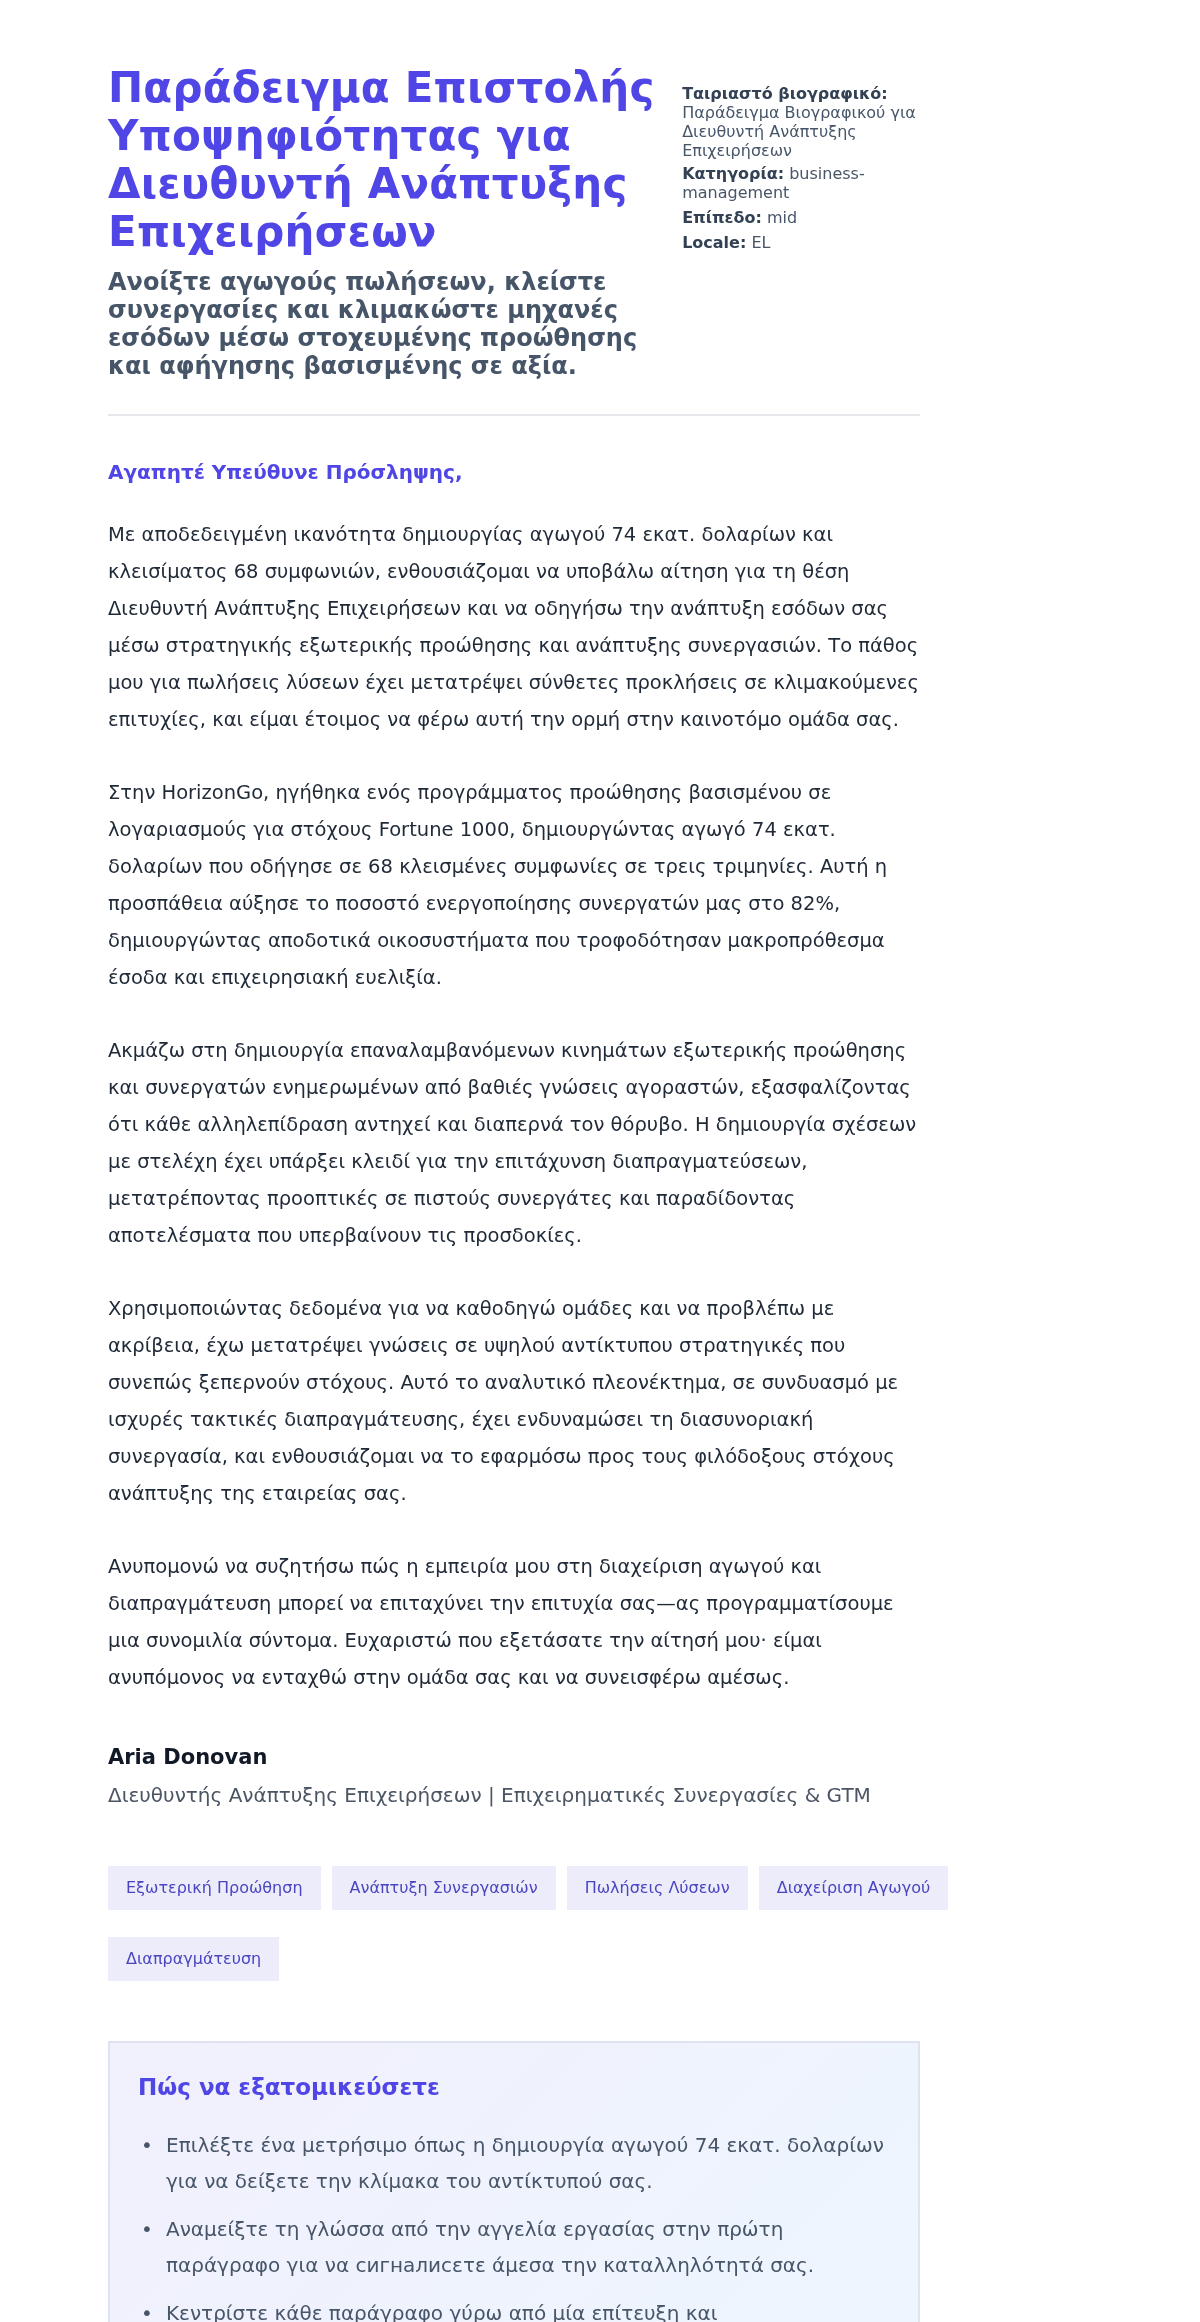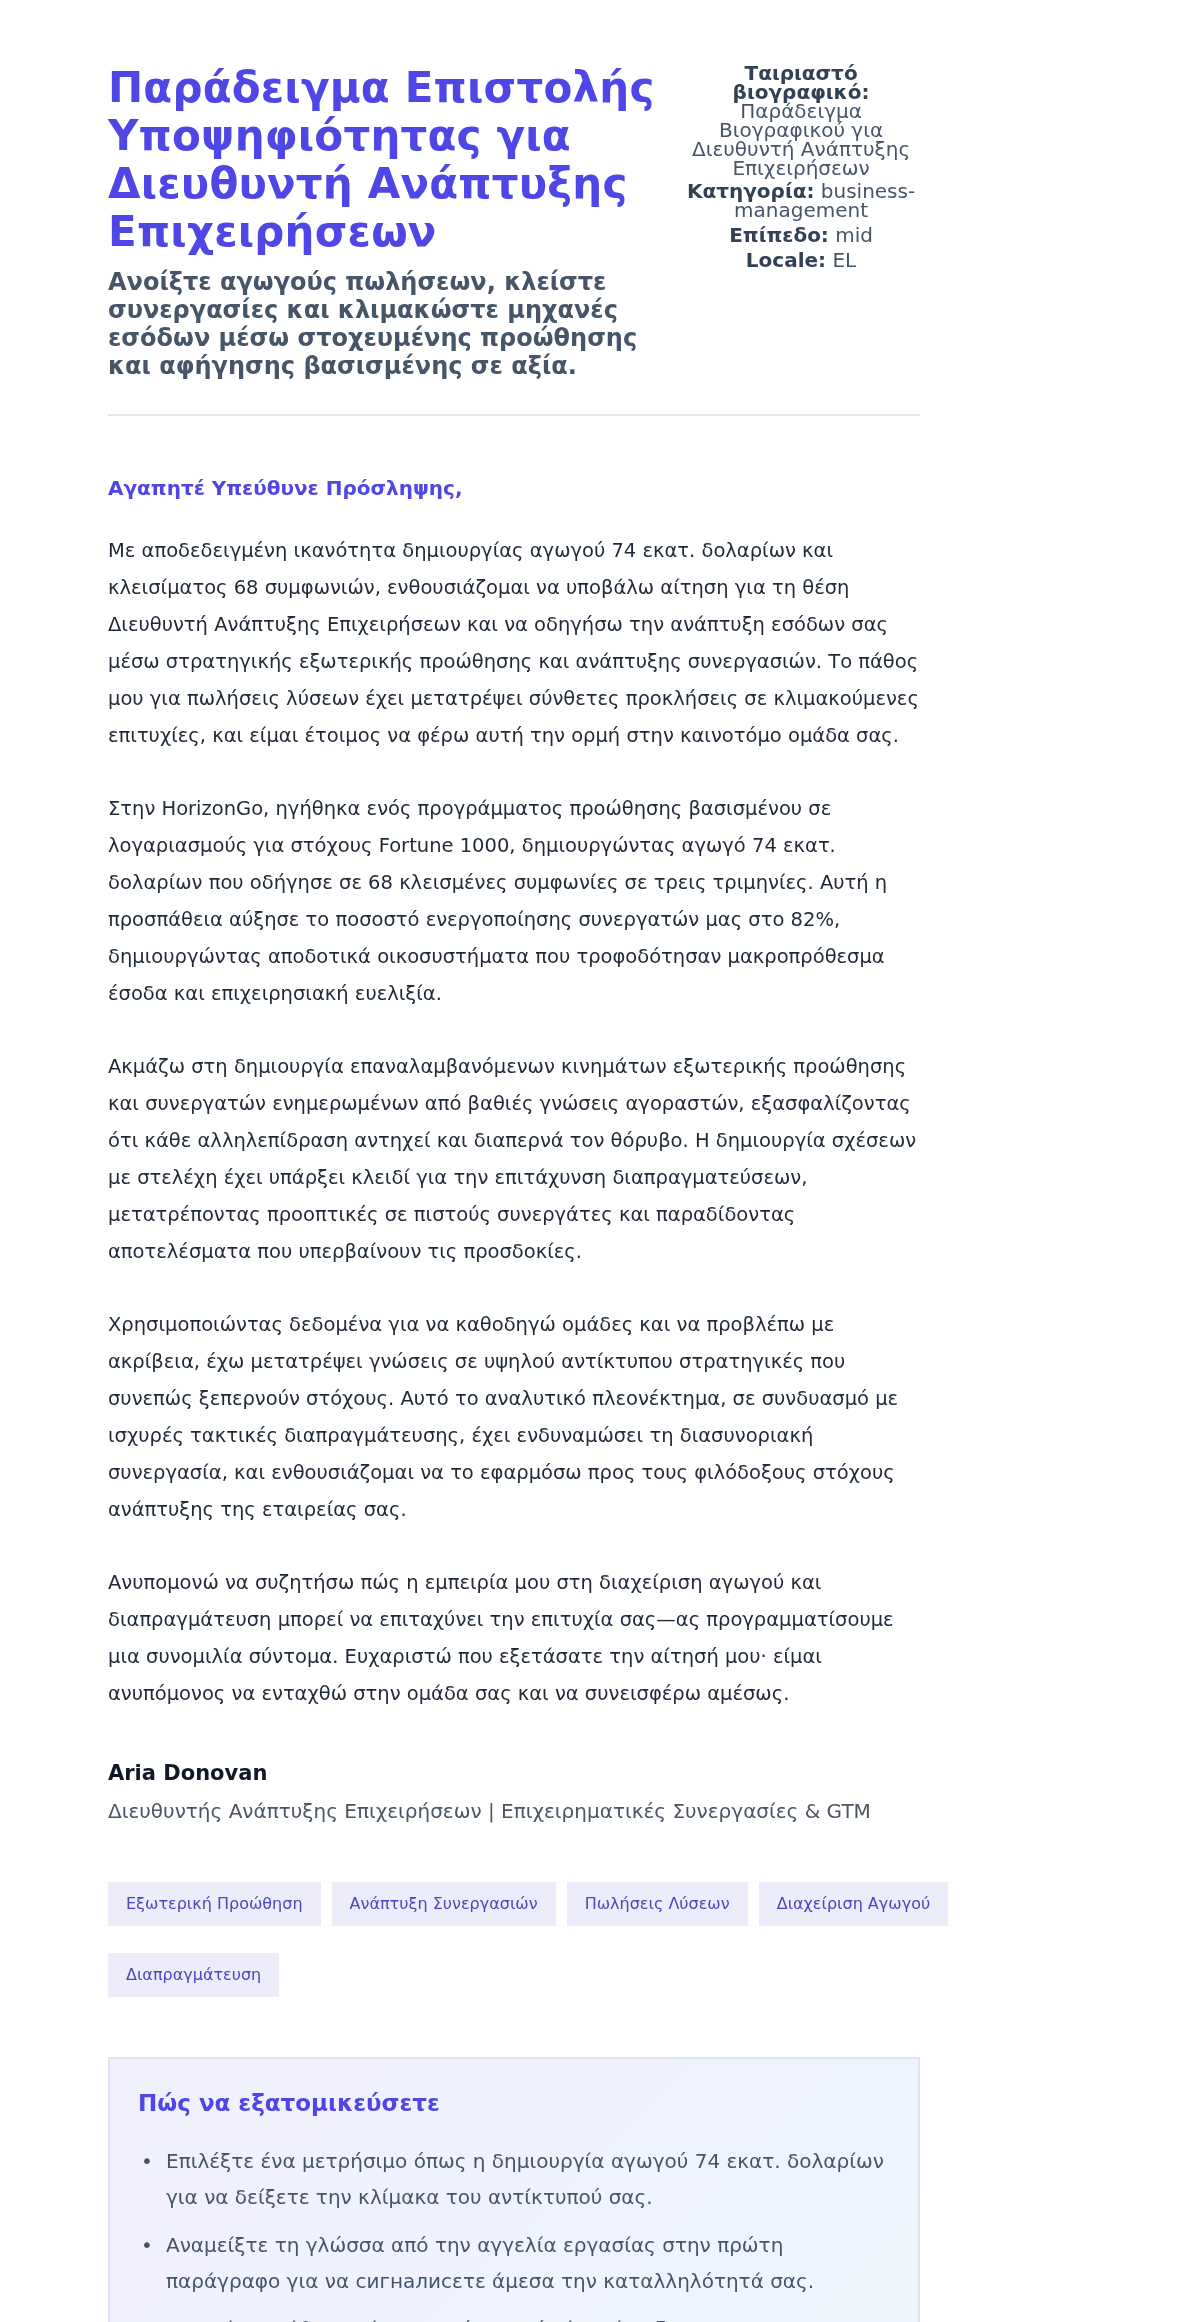--- a/index.html
+++ b/index.html
@@ -5,28 +5,28 @@
     * { box-sizing: border-box; margin: 0; padding: 0; }
     html, body { width: 1200px; background: #ffffff; }
     body { font-family: "DejaVu Sans", sans-serif; color: #1f2937; }
     .page { width: 1028px; padding: 64px 108px 60px 108px; }
 
     .header { display: flex; justify-content: space-between; align-items: flex-start; }
     .header-left { width: 700px; }
     .title { font-family: "DejaVu Sans", sans-serif; font-weight: 700; font-size: 42px; line-height: 48px; color: #4f46e5; letter-spacing: 0.2px; }
     .subtitle { font-weight: 700; font-size: 24px; line-height: 28px; color: #475569; margin-top: 12px; }
 
-    .meta { width: 290px; text-align: center; font-size: 20px; line-height: 19px; color: #475569; margin-top: 0; }
+    .meta { width: 290px; text-align: left; font-size: 16px; line-height: 19px; color: #475569; margin-top: 20px; }
     .meta .row { margin-bottom: 6px; }
     .meta .row.first { margin-bottom: 4px; }
     .meta .label { font-weight: 700; color: #334155; }
 
     .divider { height: 2px; background: #e5e7eb; margin-top: 34px; margin-bottom: 0; border: 0; }
 
-    .greeting { font-weight: 700; font-size: 20px; line-height: 24px; color: #4f46e5; margin-top: 60px; }
+    .greeting { font-weight: 700; font-size: 20px; line-height: 24px; color: #4f46e5; margin-top: 44px; }
 
     .body-text { margin-top: 32px; }
     .body-text p { font-size: 19.5px; line-height: 37px; color: #1f2937; margin-bottom: 36px; }
 
     .signature { margin-top: 48px; }
     .sig-name { font-weight: 700; font-size: 21px; line-height: 26px; color: #111827; }
     .sig-role { font-size: 20px; line-height: 26px; color: #4b5563; margin-top: 12px; }
 
     .tags { display: flex; flex-wrap: wrap; gap: 27px 11px; margin-top: 58px; width: 900px; }
     .tag { background: #ececfb; color: #4b45c0; font-size: 16px; line-height: 20px; padding: 12px 18px; }

